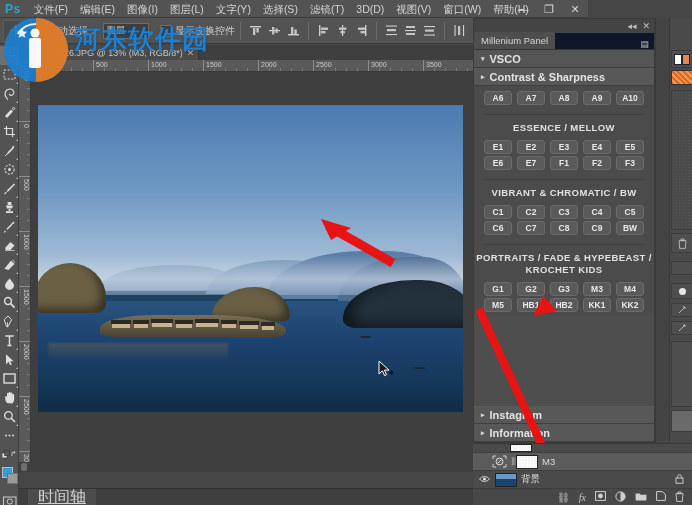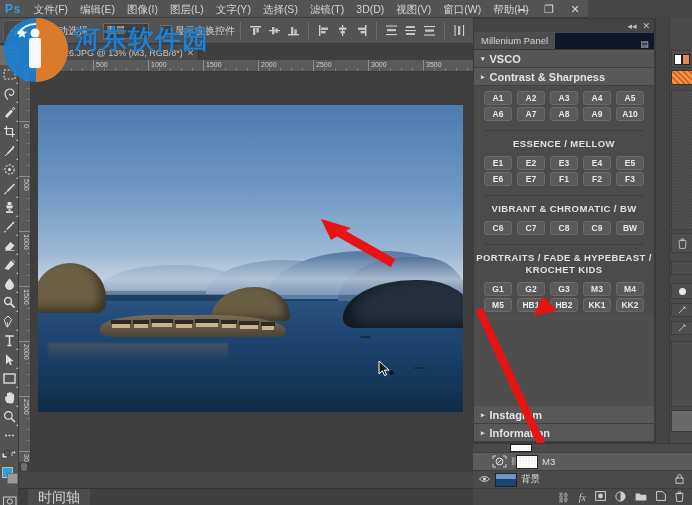--- a/index.html
+++ b/index.html
@@ -118,21 +118,21 @@
   .docinfo{ padding-left:26px; }
   .status-arrows{ margin-left:16px; color:#bbb; letter-spacing:2px;}
   .status-scroll{ position:absolute; right:2px; top:4px; width:176px; height:8px; background:#6e6e6e; border-radius:2px;}
   .hscroll{ position:absolute; left:19px; top:462px; width:454px; height:10px; background:#3f3f3f;}
   .hscroll-thumb{ position:absolute; left:2px; top:1px; width:6px; height:8px; background:#6e6e6e; border-radius:2px;}
 
   
   .timeline{ position:absolute; left:19px; top:488px; width:454px; height:17px; background:#3f3f3f;
              border-top:1px solid #333; }
   .tl-tab{ position:absolute; left:9px; top:0; height:17px; padding:0 10px; background:#4c4c4c;
-           font-size:14px; color:#d0d0d0; display:flex; align-items:center; }
+           font-size:16px; color:#d0d0d0; display:flex; align-items:center;text-decoration:underline; }
 
   
   .mpanel{ position:absolute; left:473px; top:18px; width:182px; height:425px;
            background:#4e4e4e; border:1px solid #3b3b3b; }
   .mpanel-head{ height:14px; background:#444; display:flex; align-items:center;
                 justify-content:flex-end; padding-right:4px; gap:6px; }
   .mp-ico{ font-size:9px; color:#c0c0c0; }
   .mpanel-tabrow{ height:17px; background:#0f172a; display:flex; align-items:flex-end;
                   border-bottom:1px solid #353535; }
   .mpanel-tab{ height:17px; padding:0 7px; background:#4e4e4e; font-size:9.5px; color:#d4d4d4;
@@ -679,27 +679,20 @@
       <span>VSCO</span>
     </div>
     <div class="acc-row">
       <span class="tri">▸</span>
       <span>Contrast &amp; Sharpness</span>
     </div>
 
     <div class="acc-body">
 
       <div class="btn-row">
-        <div class="vbtn">A1</div>
-        <div class="vbtn">A2</div>
-        <div class="vbtn">A3</div>
-        <div class="vbtn">A4</div>
-        <div class="vbtn">A5</div>
-      </div>
-      <div class="btn-row">
         <div class="vbtn">A6</div>
         <div class="vbtn">A7</div>
         <div class="vbtn">A8</div>
         <div class="vbtn">A9</div>
         <div class="vbtn">A10</div>
       </div>
       <div class="divider"></div>
 
       <div class="grp-title">ESSENCE / MELLOW</div>
       <div class="btn-row">
@@ -712,20 +705,27 @@
       <div class="btn-row">
         <div class="vbtn">E6</div>
         <div class="vbtn">E7</div>
         <div class="vbtn">F1</div>
         <div class="vbtn">F2</div>
         <div class="vbtn">F3</div>
       </div>
       <div class="divider"></div>
 
       <div class="grp-title">VIBRANT &amp; CHROMATIC / BW</div>
+      <div class="btn-row">
+        <div class="vbtn">C1</div>
+        <div class="vbtn">C2</div>
+        <div class="vbtn">C3</div>
+        <div class="vbtn">C4</div>
+        <div class="vbtn">C5</div>
+      </div>
       <div class="btn-row">
         <div class="vbtn">C6</div>
         <div class="vbtn">C7</div>
         <div class="vbtn">C8</div>
         <div class="vbtn">C9</div>
         <div class="vbtn">BW</div>
       </div>
       <div class="divider"></div>
 
       <div class="grp-title" style="white-space:pre-line;">PORTRAITS / FADE &amp; HYPEBEAST /

